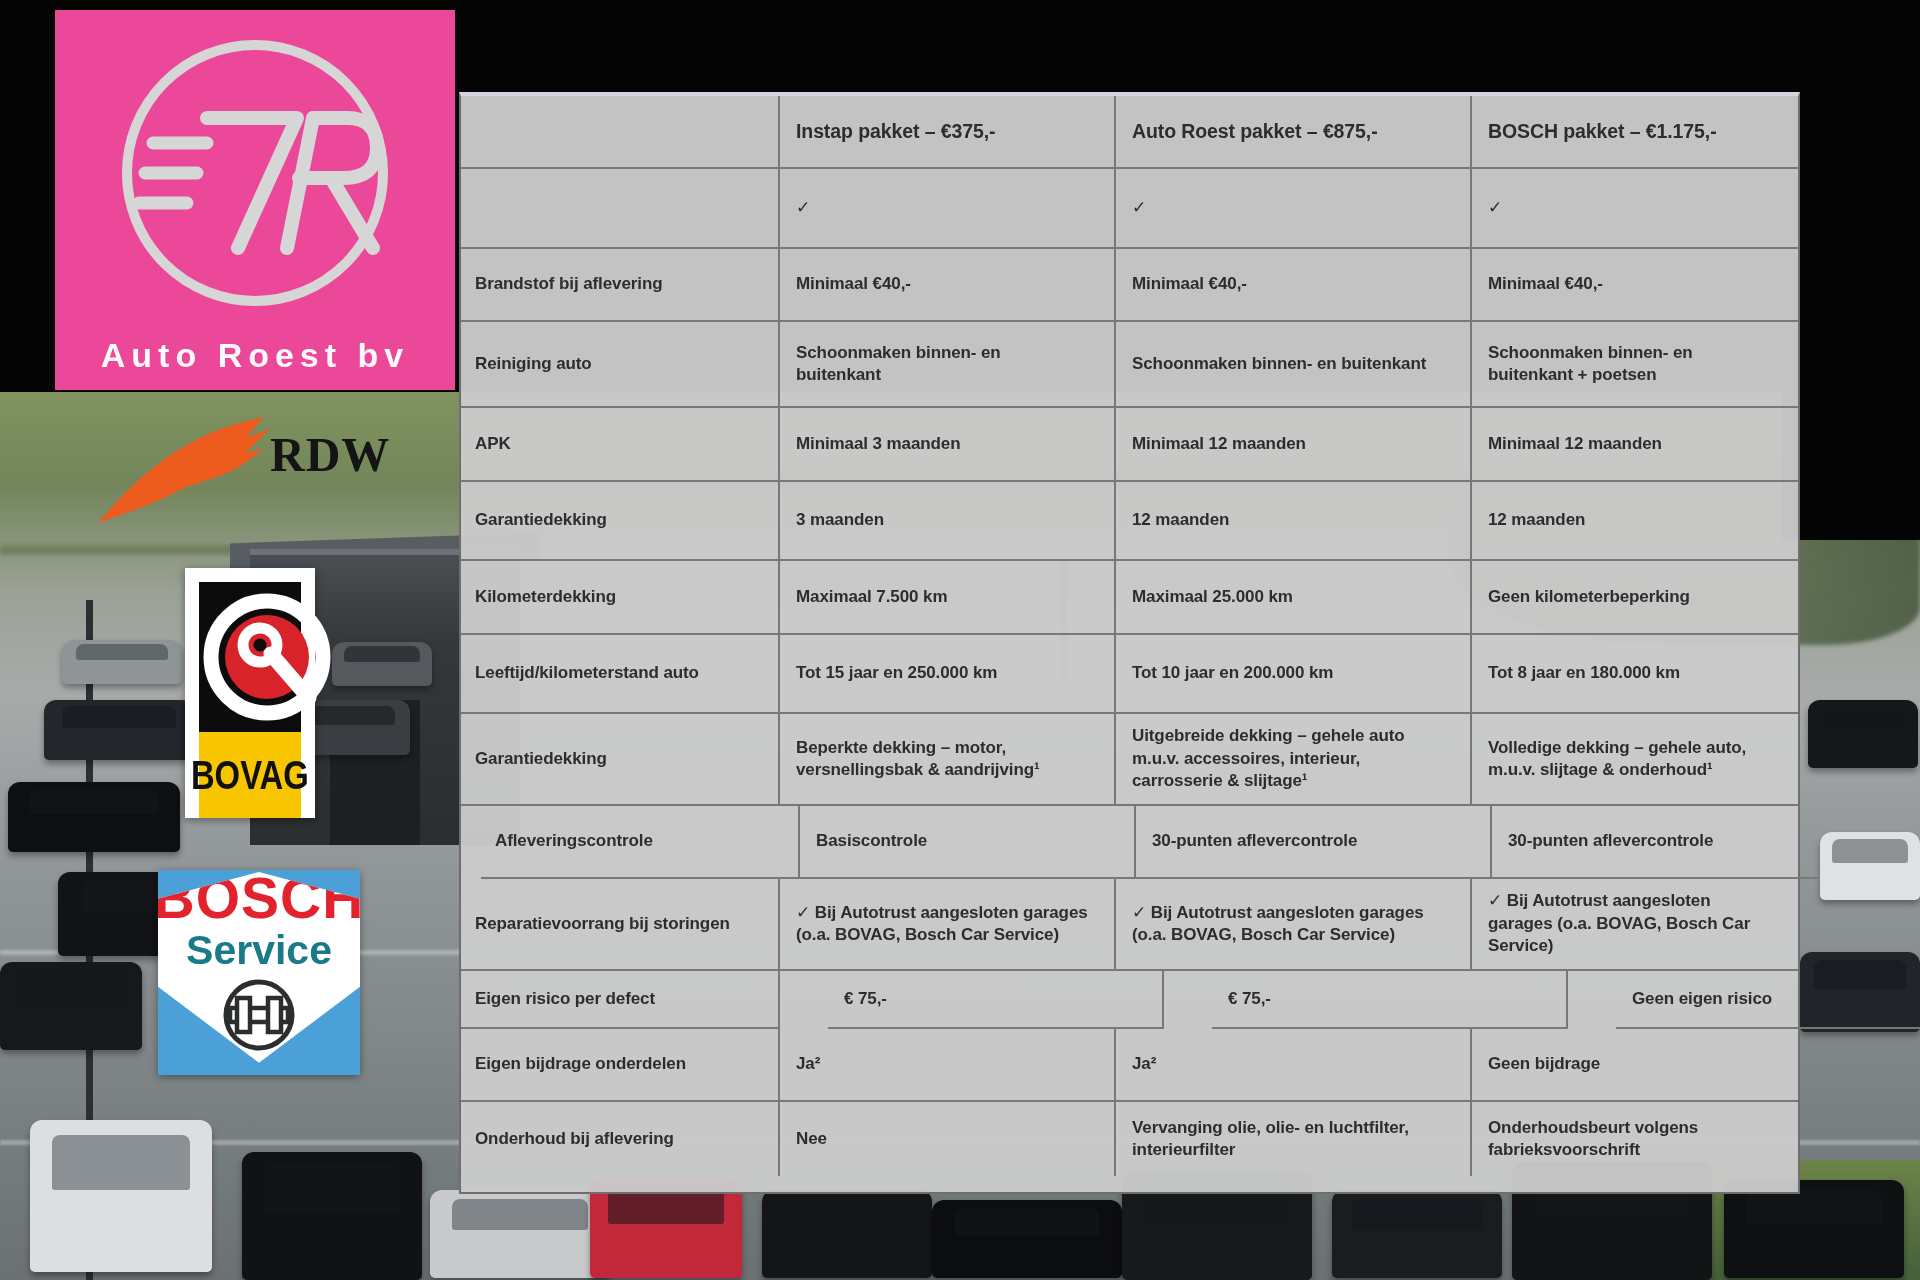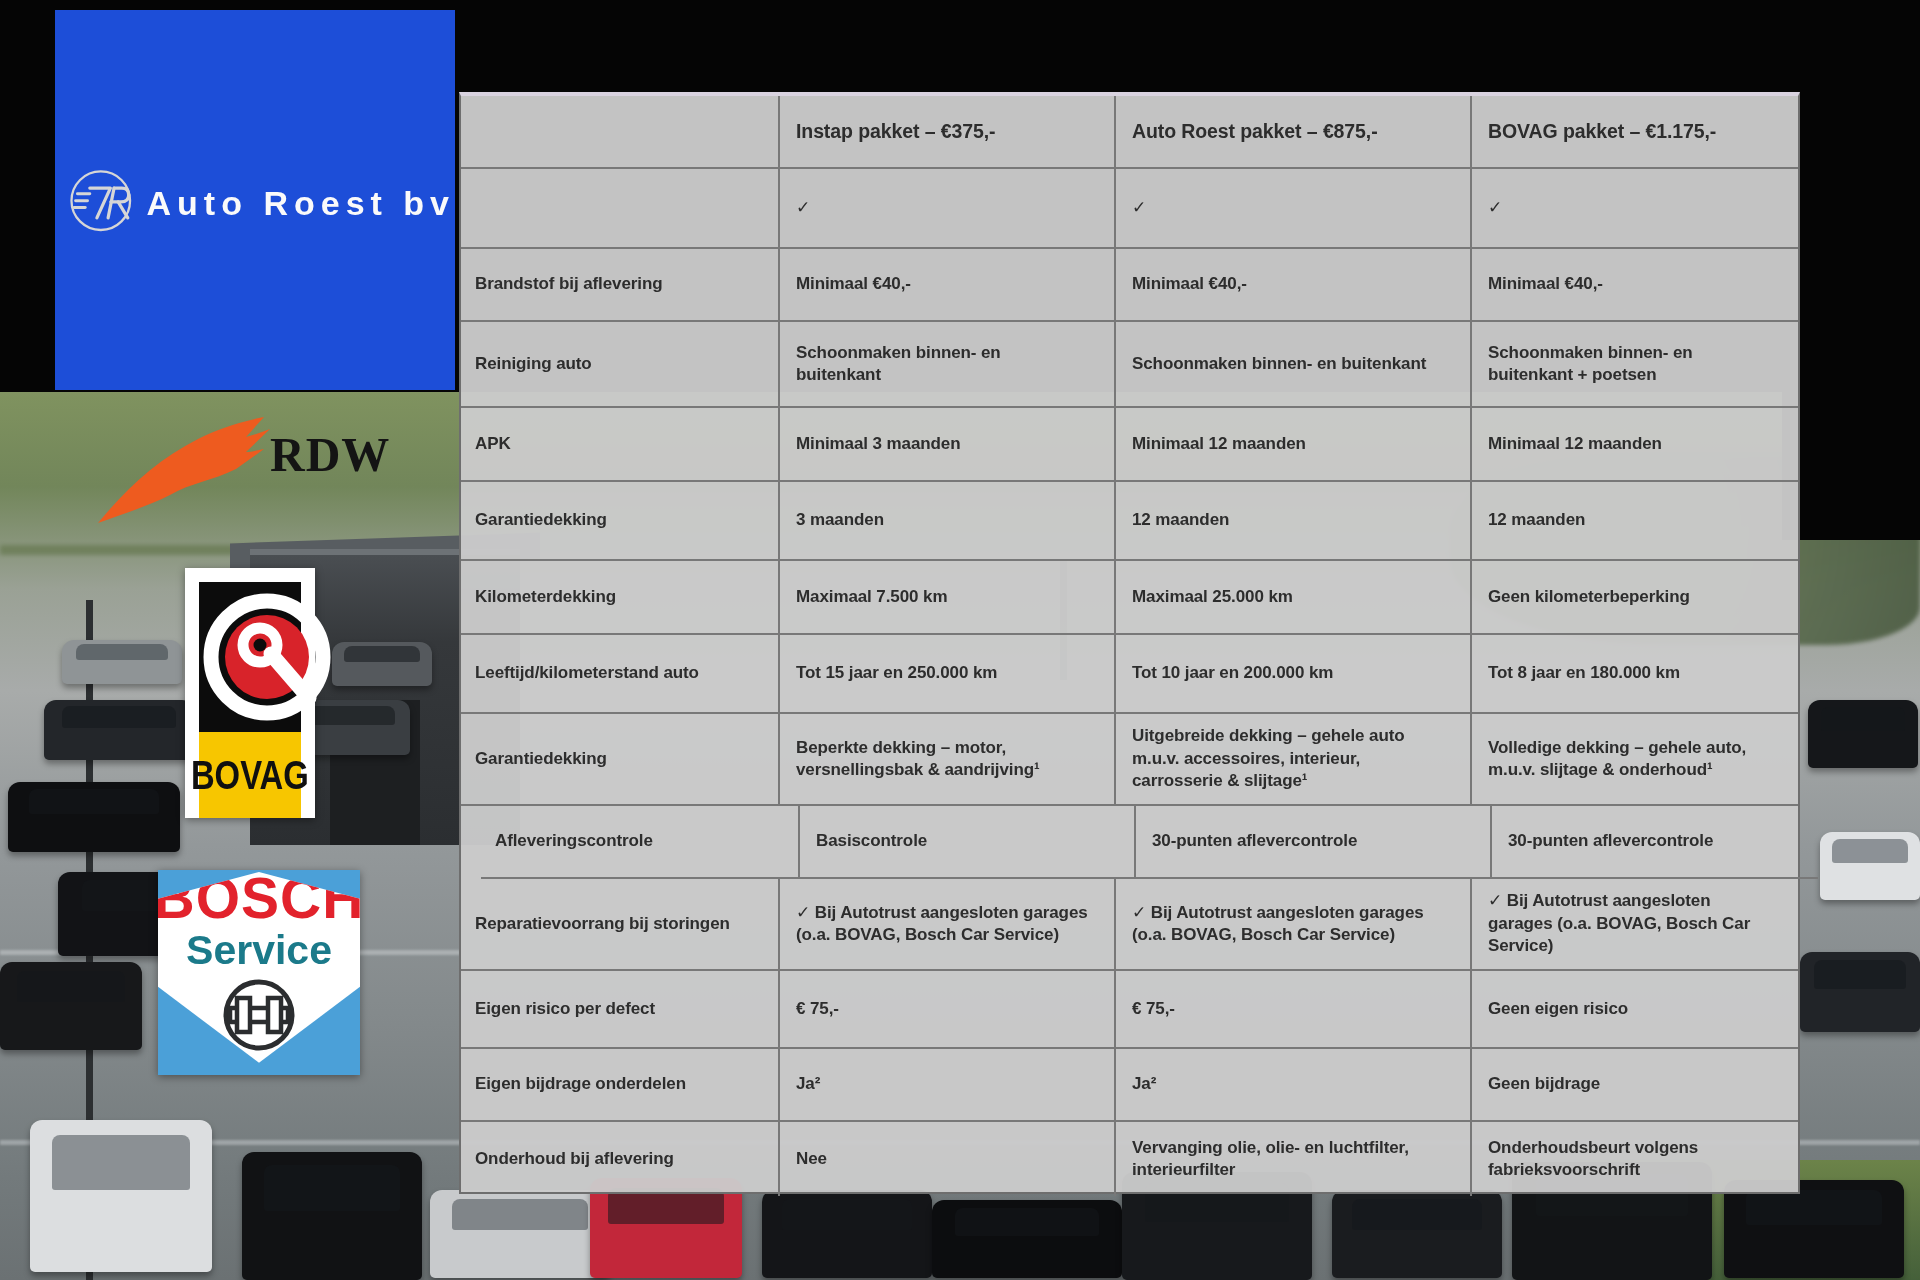--- a/index.html
+++ b/index.html
@@ -32,22 +32,22 @@
   .car{border-radius:12px 12px 5px 5px;box-shadow:0 4px 6px rgba(0,0,0,.35)}
   .car .win{position:absolute;left:12%;right:12%;top:10%;height:36%;border-radius:8px 8px 3px 3px;
       background:rgba(20,24,28,.55)}
   .car.light .win{background:rgba(40,48,56,.45)}
 
   
   .black-top{left:0;top:0;width:1920px;height:392px;background:var(--black-panel)}
   .black-right{left:1782px;top:0;width:138px;height:540px;background:var(--black-panel)}
 
   
-  .ar-box{left:55px;top:10px;width:400px;height:380px;background:#1d4ed8;display:flex;
-      flex-direction:row;align-items:center;justify-content:flex-start}
+  .ar-box{left:55px;top:10px;width:400px;height:380px;background:#ec4899;display:flex;
+      flex-direction:column;align-items:center;justify-content:flex-start}
   .ar-name{color:#fafafa;font-size:34px;font-weight:700;letter-spacing:6px;margin-top:6px;white-space:nowrap}
 
   
   .rdw{left:92px;top:405px;width:330px;height:125px}
   .rdw-text{position:absolute;left:178px;top:22px;font-family:"Liberation Serif","DejaVu Serif",serif;
       font-size:48px;font-weight:600;color:#141414;letter-spacing:1px}
 
   
   .bovag{left:185px;top:568px;width:130px;height:250px;background:#fff;padding:14px;box-sizing:border-box;
       box-shadow:0 2px 8px rgba(0,0,0,.4)}
@@ -209,21 +209,21 @@
       <rect x="48" y="22" width="13" height="34" fill="#fff" stroke="#2b2d2f" stroke-width="4.5"></rect>
     </svg>
   </div>
 </div>
 
 <div class="abs pkg-table">
   <div class="t-row head">
       <div class="cell th c0"></div>
       <div class="cell th c1">Instap pakket – €375,-</div>
       <div class="cell th c2">Auto Roest pakket – €875,-</div>
-      <div class="cell th c3">BOVAG pakket – €1.175,-</div>
+      <div class="cell th c3">BOSCH pakket – €1.175,-</div>
     </div>
   <div>
       <div class="t-row" style="height: 80px;">
         <div class="cell lbl c0"></div>
         <div class="cell val c1">✓</div>
         <div class="cell val c2">✓</div>
         <div class="cell val c3">✓</div>
       </div>
       <div class="t-row" style="height: 73px;">
         <div class="cell lbl c0">Brandstof bij aflevering</div>
@@ -272,21 +272,21 @@
         <div class="cell val c1">Basiscontrole</div>
         <div class="cell val c2">30-punten aflevercontrole</div>
         <div class="cell val c3">30-punten aflevercontrole</div>
       </div>
       <div class="t-row" style="height: 92px;">
         <div class="cell lbl c0">Reparatievoorrang bij storingen</div>
         <div class="cell val c1">✓ Bij Autotrust aangesloten garages (o.a. BOVAG, Bosch Car Service)</div>
         <div class="cell val c2">✓ Bij Autotrust aangesloten garages (o.a. BOVAG, Bosch Car Service)</div>
         <div class="cell val c3">✓ Bij Autotrust aangesloten garages (o.a. BOVAG, Bosch Car Service)</div>
       </div>
-      <div class="t-row" style="height: 78px;">
+      <div class="t-row" style="height: 58px; gap: 48px;">
         <div class="cell lbl c0">Eigen risico per defect</div>
         <div class="cell val c1">€ 75,-</div>
         <div class="cell val c2">€ 75,-</div>
         <div class="cell val c3">Geen eigen risico</div>
       </div>
       <div class="t-row" style="height: 73px;">
         <div class="cell lbl c0">Eigen bijdrage onderdelen</div>
         <div class="cell val c1">Ja²</div>
         <div class="cell val c2">Ja²</div>
         <div class="cell val c3">Geen bijdrage</div>

